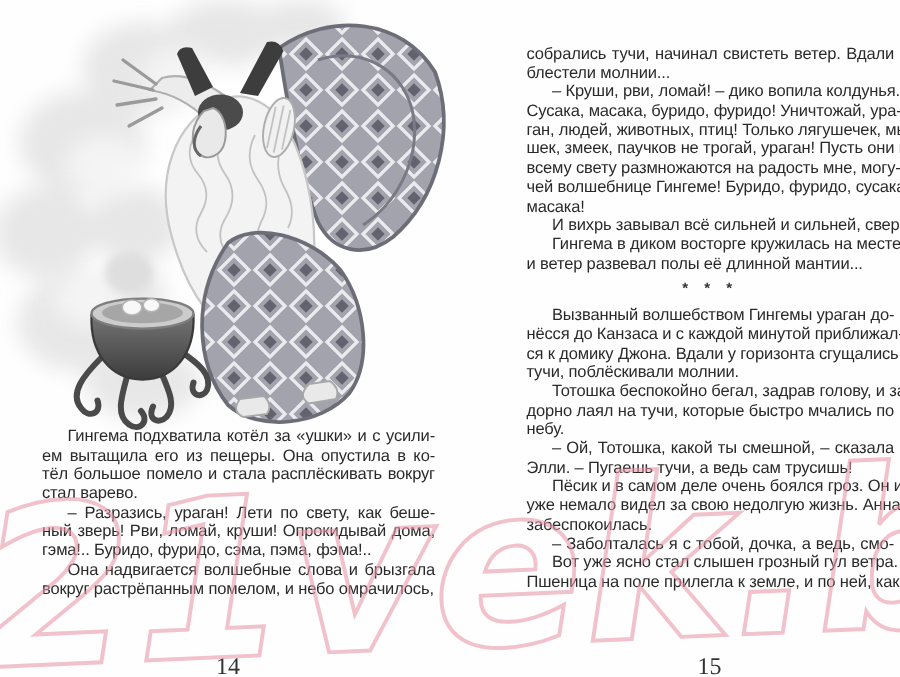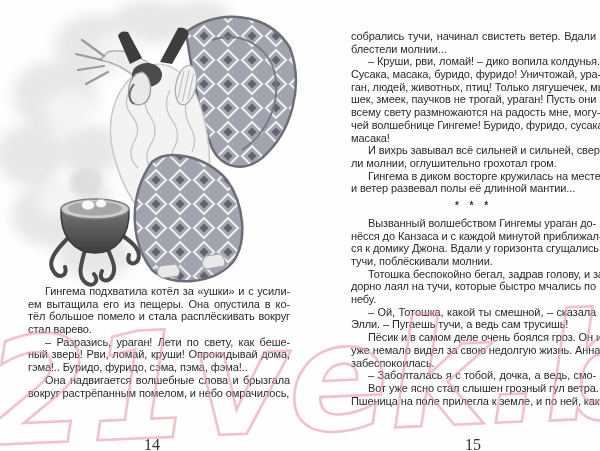--- a/index.html
+++ b/index.html
@@ -148,21 +148,20 @@
         <div class="line">собрались тучи, начинал свистеть ветер. Вдали</div>
         <div class="line last">блестели молнии...</div>
         <div class="line ind">– Круши, рви, ломай! – дико вопила колдунья. –</div>
         <div class="line">Сусака, масака, буридо, фуридо! Уничтожай, ура-</div>
         <div class="line">ган, людей, животных, птиц! Только лягушечек, мы-</div>
         <div class="line">шек, змеек, паучков не трогай, ураган! Пусть они по</div>
         <div class="line">всему свету размножаются на радость мне, могу-</div>
         <div class="line">чей волшебнице Гингеме! Буридо, фуридо, сусака,</div>
         <div class="line last">масака!</div>
         <div class="line ind">И вихрь завывал всё сильней и сильней, сверка-</div>
-        <div class="line last">ли молнии, оглушительно грохотал гром.</div>
         <div class="line ind">Гингема в диком восторге кружилась на месте,</div>
         <div class="line last">и ветер развевал полы её длинной мантии...</div>
       </div>
     <div class="sep">* * *</div>
     <div>
         <div class="line ind">Вызванный волшебством Гингемы ураган до-</div>
         <div class="line">нёсся до Канзаса и с каждой минутой приближал-</div>
         <div class="line">ся к домику Джона. Вдали у горизонта сгущались</div>
         <div class="line last">тучи, поблёскивали молнии.</div>
         <div class="line ind">Тотошка беспокойно бегал, задрав голову, и за-</div>

